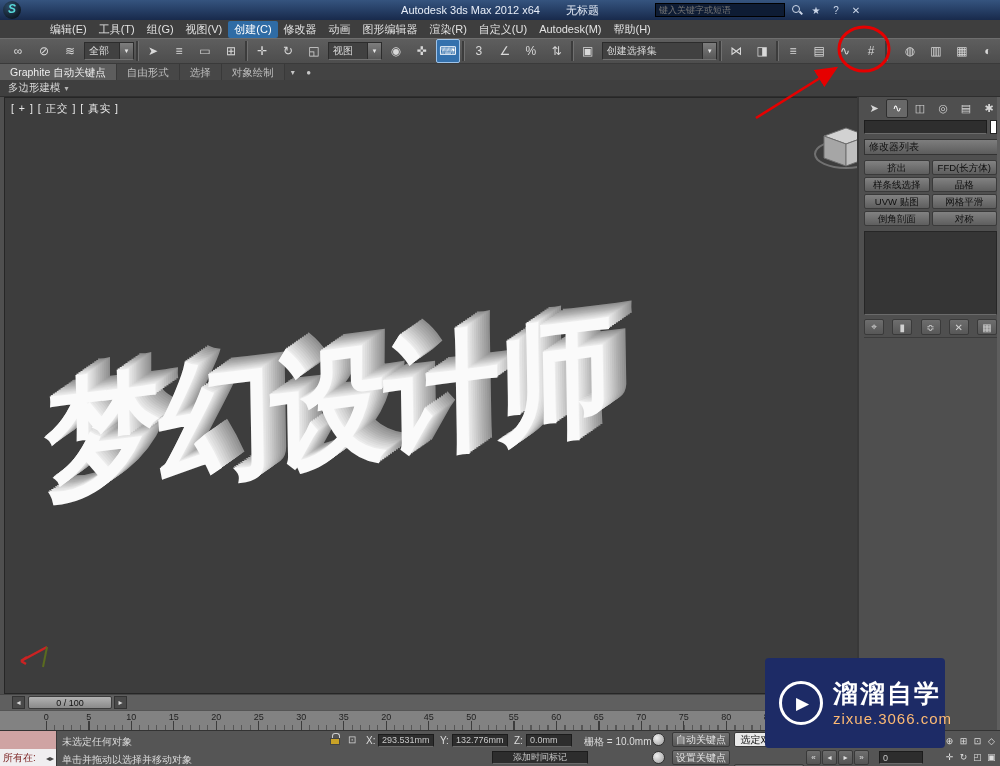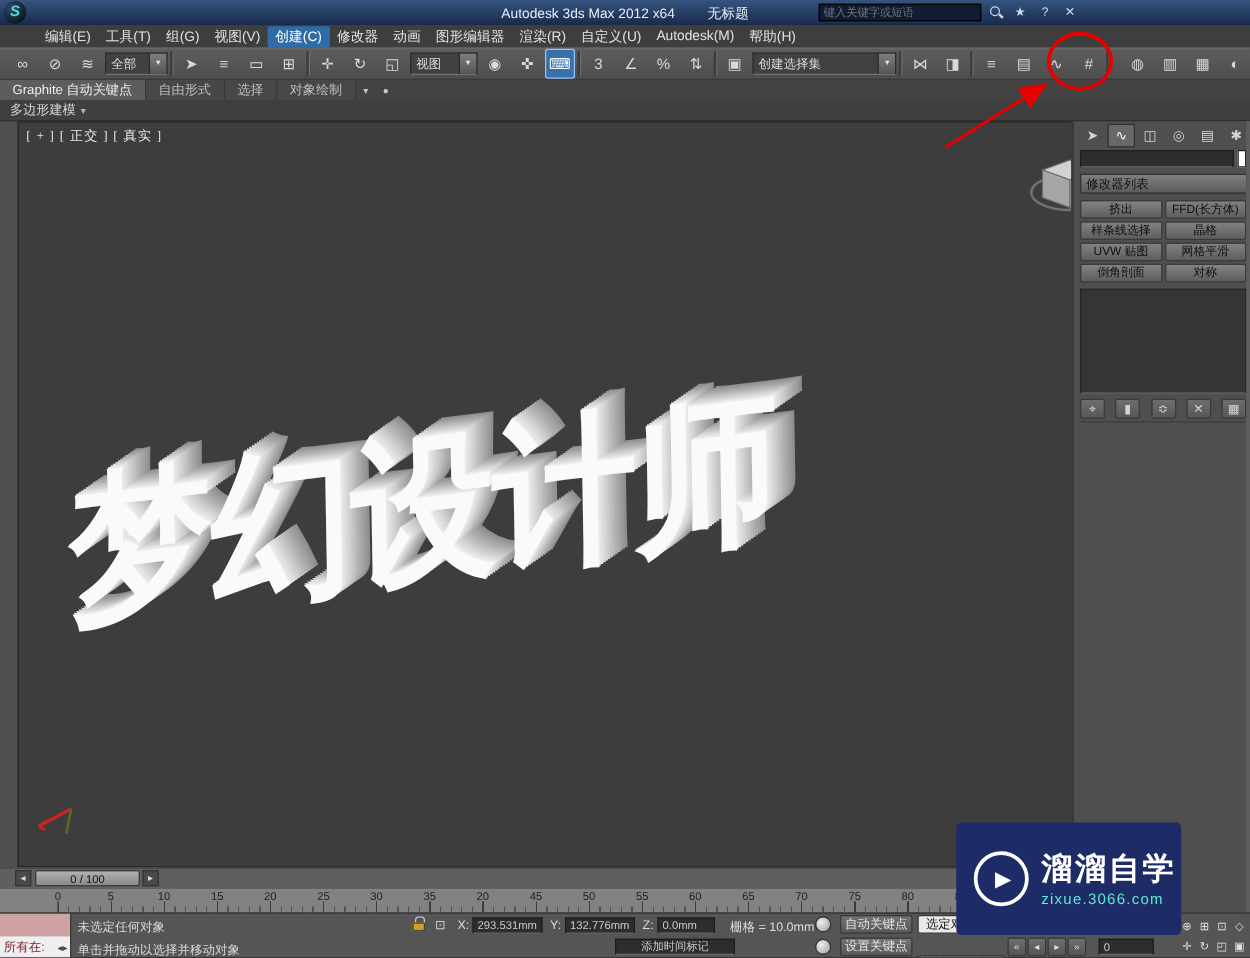--- a/index.html
+++ b/index.html
@@ -18,21 +18,21 @@
     color:#93a4bf;font-size:9px;padding:0 3px;font-family:"Liberation Sans",sans-serif;}
   .tb-ic{width:14px;height:14px;display:flex;align-items:center;justify-content:center;
     color:#cdd8ea;font-size:10px;}
   .mag{position:relative;width:12px;height:12px;display:inline-block;}
   .mag::before{content:"";position:absolute;left:1px;top:1px;width:6px;height:6px;
     border:1.5px solid #cfd8e8;border-radius:50%;}
   .mag::after{content:"";position:absolute;left:8px;top:8px;width:4px;height:1.5px;
     background:#cfd8e8;transform:rotate(45deg);}
   
   .menubar{position:absolute;left:0;top:20px;width:1000px;height:18px;background:#3e3e3e;
-    display:flex;align-items:center;padding-left:30px;box-sizing:border-box;}
+    display:flex;align-items:center;padding-left:44px;box-sizing:border-box;}
   .menu-item{color:#e2e2e2;font-size:11px;padding:1px 6px;white-space:nowrap;cursor:default;}
   .menu-item.active{background:#2f6ca5;border-radius:2px;color:#fff;}
   
   .toolbar{position:absolute;left:0;top:38px;width:1000px;height:26px;
     background:linear-gradient(#5e5e5e,#4d4d4d);border-top:1px solid #6e6e6e;
     border-bottom:1px solid #3a3a3a;display:flex;align-items:center;gap:2px;
     padding-left:6px;box-sizing:border-box;}
   .tgroup{display:flex;gap:2px;align-items:center;}
   .ticon{width:22px;height:22px;display:flex;align-items:center;justify-content:center;
     color:#d9d9d9;font-size:12px;border:1px solid transparent;border-radius:2px;}
@@ -49,22 +49,22 @@
   .ribbontabs{position:absolute;left:0;top:64px;width:1000px;height:16px;background:#434343;
     display:flex;align-items:stretch;border-bottom:1px solid #383838;}
   .rtab{padding:1px 10px;font-size:10.5px;color:#bdbdbd;background:#474747;
     border-right:1px solid #393939;line-height:14px;white-space:nowrap;}
   .rtab.active{background:#5d5d5d;color:#eeeeee;}
   .ribbon-ic{width:16px;color:#c7c7c7;font-size:8px;display:flex;align-items:center;justify-content:center;}
   .ribbonsub{position:absolute;left:0;top:80px;width:1000px;height:17px;background:#3f3f3f;
     border-bottom:1px solid #2e2e2e;display:flex;align-items:center;padding-left:8px;
     box-sizing:border-box;color:#d6d6d6;font-size:10.5px;gap:4px;}
   
-  .viewport{position:absolute;left:14px;top:97px;width:897px;height:597px;background:#3d3d3d;
-    border:1px solid #262626;box-sizing:border-box;overflow:hidden;font-family:Liberation Serif, serif;}
+  .viewport{position:absolute;left:4px;top:97px;width:897px;height:597px;background:#3d3d3d;
+    border:1px solid #262626;box-sizing:border-box;overflow:hidden;}
   .vp-label{position:absolute;left:6px;top:4px;color:#e8e8e8;font-size:10.5px;letter-spacing:1px;}
   .text3d{position:absolute;left:40px;top:268px;font-size:116px;font-weight:bold;color:#fafafa;
     white-space:nowrap;letter-spacing:-2px;transform-origin:0 50%;
     transform:rotate(-7deg) skewX(-6deg) scaleY(1.12);
     text-shadow:1px -1px 0 #ececec,3px -2px 0 #e4e4e4,5px -3px 0 #dcdcdc,7px -4px 0 #d4d4d4,
       9px -5px 0 #cbcbcb,11px -6px 0 #c2c2c2,13px -7px 0 #b9b9b9,15px -8px 0 #b0b0b0,
       17px -9px 0 #a8a8a8,19px -10px 0 #a0a0a0,21px -11px 0 #989898,23px -12px 0 #8f8f8f;}
   .viewcube{position:absolute;right:18px;top:22px;}
   .axis{position:absolute;left:8px;bottom:18px;}
   
@@ -155,21 +155,21 @@
   .navgrid{position:absolute;right:2px;top:2px;display:grid;grid-template-columns:repeat(4,13px);
     grid-auto-rows:15px;gap:1px;}
   .navic{display:flex;align-items:center;justify-content:center;color:#dedede;font-size:9px;}
   
   .watermark{position:absolute;left:765px;top:658px;width:180px;height:90px;background:#1d2b66;
     border-radius:4px;display:flex;align-items:center;z-index:50;}
   .wm-logo{width:44px;height:44px;border:3px solid #fff;border-radius:50%;margin:0 10px 0 14px;
     display:flex;align-items:center;justify-content:center;color:#fff;font-size:17px;
     box-sizing:border-box;flex:none;padding-left:3px;}
   .wm-title{color:#fff;font-size:25px;font-weight:bold;letter-spacing:2px;line-height:28px;}
-  .wm-url{color:#5eead4;font-size:12px;letter-spacing:1px;margin-top:3px;}
+  .wm-url{color:#fdba74;font-size:15px;letter-spacing:1px;margin-top:3px;}
   
   .annotation{position:absolute;left:690px;top:14px;z-index:60;pointer-events:none;}
 </style>
 </head>
 <body>
 
 <div class="app">
 
   <div class="titlebar">
     <div class="tb-logo">S</div>

